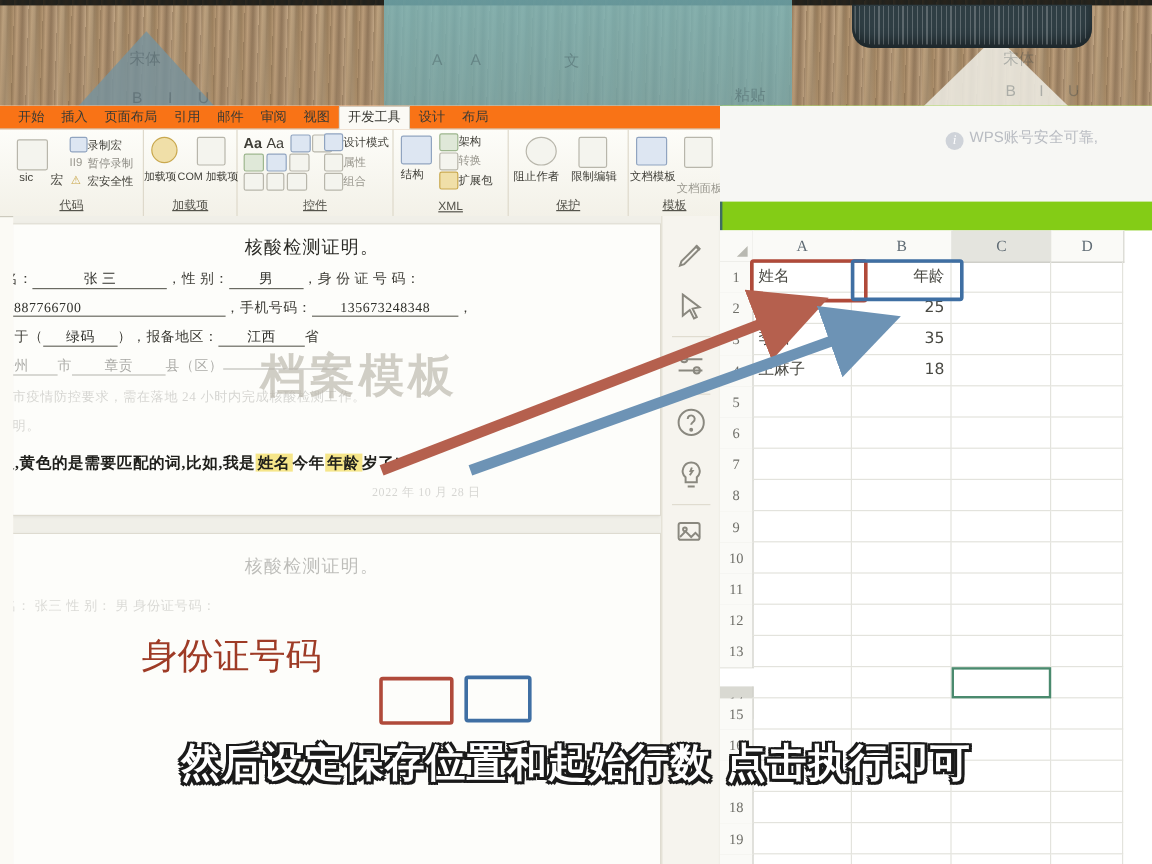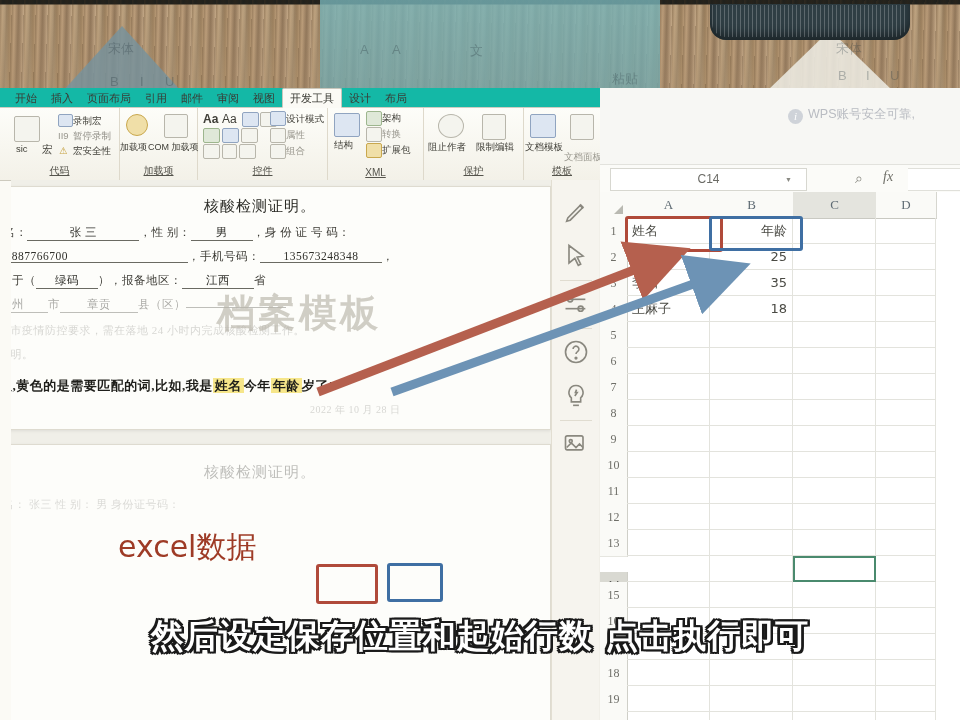--- a/index.html
+++ b/index.html
@@ -54,21 +54,21 @@
   }
   .gr-item{position:absolute;white-space:nowrap;}
 
   
   .word{
     position:absolute;left:0;top:88px;width:600px;height:632px;
     background:#fbfaf5;overflow:hidden;
   }
   .word-tabs{
     position:absolute;left:0;top:0;width:600px;height:20px;
-    background:#14b8a6;border-bottom:1px solid #cfcdc2;
+    background:#f97316;border-bottom:1px solid #cfcdc2;
     display:flex;align-items:flex-end;padding-left:8px;box-sizing:border-box;
   }
   .wtab{
     font-size:11px;color:#3a3a34;padding:2px 7px 2px 7px;white-space:nowrap;
     line-height:14px;
   }
   .wtab.active{
     background:#fbfaf5;border:1px solid #c9c7bc;border-bottom:1px solid #fbfaf5;
     margin-bottom:-1px;border-radius:2px 2px 0 0;
   }
@@ -448,27 +448,20 @@
 
   <div class="excel">
     <div class="ex-left-edge"></div>
 
     <div class="ex-top">
       <div class="ex-notice">
         <span class="ic">i</span><span>WPS账号安全可靠,</span>
       </div>
     </div>
 
-    <div class="ex-formula">
-      <div class="namebox">C14</div>
-      <div class="nb-caret">▼</div>
-      <div class="ex-mag">⌕</div>
-      <div class="ex-fx">fx</div>
-      <div class="ex-fbar"></div>
-    </div>
 
     <div class="grid" id="excel-grid">
       <div class="corner"></div>
     <div class="colhead" style="left: 27px; width: 83px;">A</div>
         <div class="colhead" style="left: 110px; width: 83px;">B</div>
         <div class="colhead sel" style="left: 193px; width: 83px;">C</div>
         <div class="colhead" style="left: 276px; width: 60px;">D</div>
         <div class="rowhead" style="top: 26px;">1</div>
         <div class="cell" style="left: 27px; width: 83px; top: 26px;">姓名</div>
         <div class="cell num" style="left: 110px; width: 83px; top: 26px;">年龄</div>
@@ -581,17 +574,17 @@
         <path d="M0,0 L7,3.5 L0,7 Z" fill="#b5604e"></path>
       </marker>
       <marker id="ah-blue" markerWidth="7" markerHeight="7" refX="5.5" refY="3.5" orient="auto">
         <path d="M0,0 L7,3.5 L0,7 Z" fill="#6d93b5"></path>
       </marker>
     </defs>
     <line x1="318" y1="392" x2="678" y2="253" stroke="#b5604e" stroke-width="9" marker-end="url(#ah-red)"></line>
     <line x1="392" y1="392" x2="738" y2="268" stroke="#6d93b5" stroke-width="9" marker-end="url(#ah-blue)"></line>
   </svg>
 
-  <div class="big-label" id="label-word">excel数据</div>
+  <div class="big-label" id="label-word">身份证号码</div>
 
   <div class="subtitle">然后设定保存位置和起始行数 点击执行即可</div>
 
 </div>
 
 </body></html>

